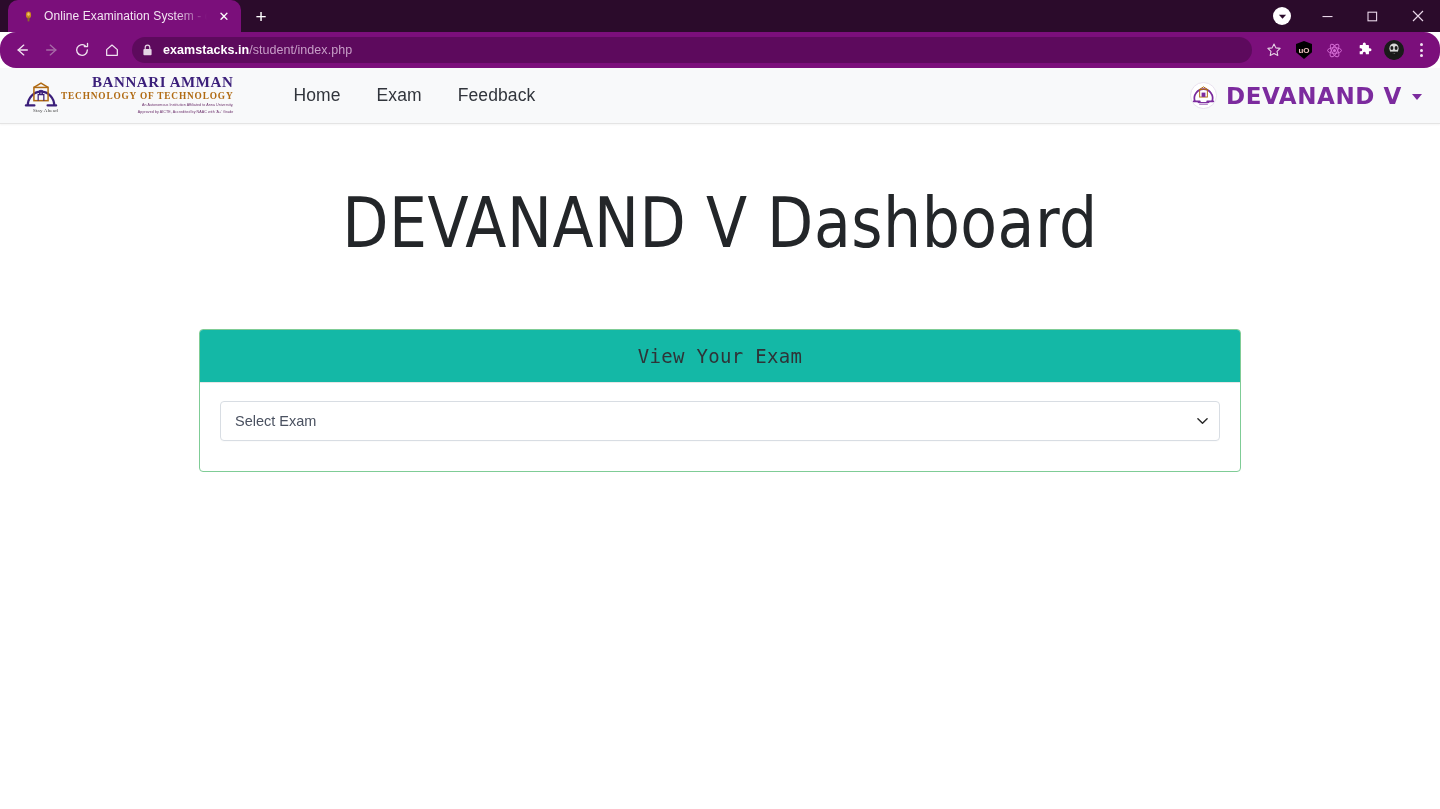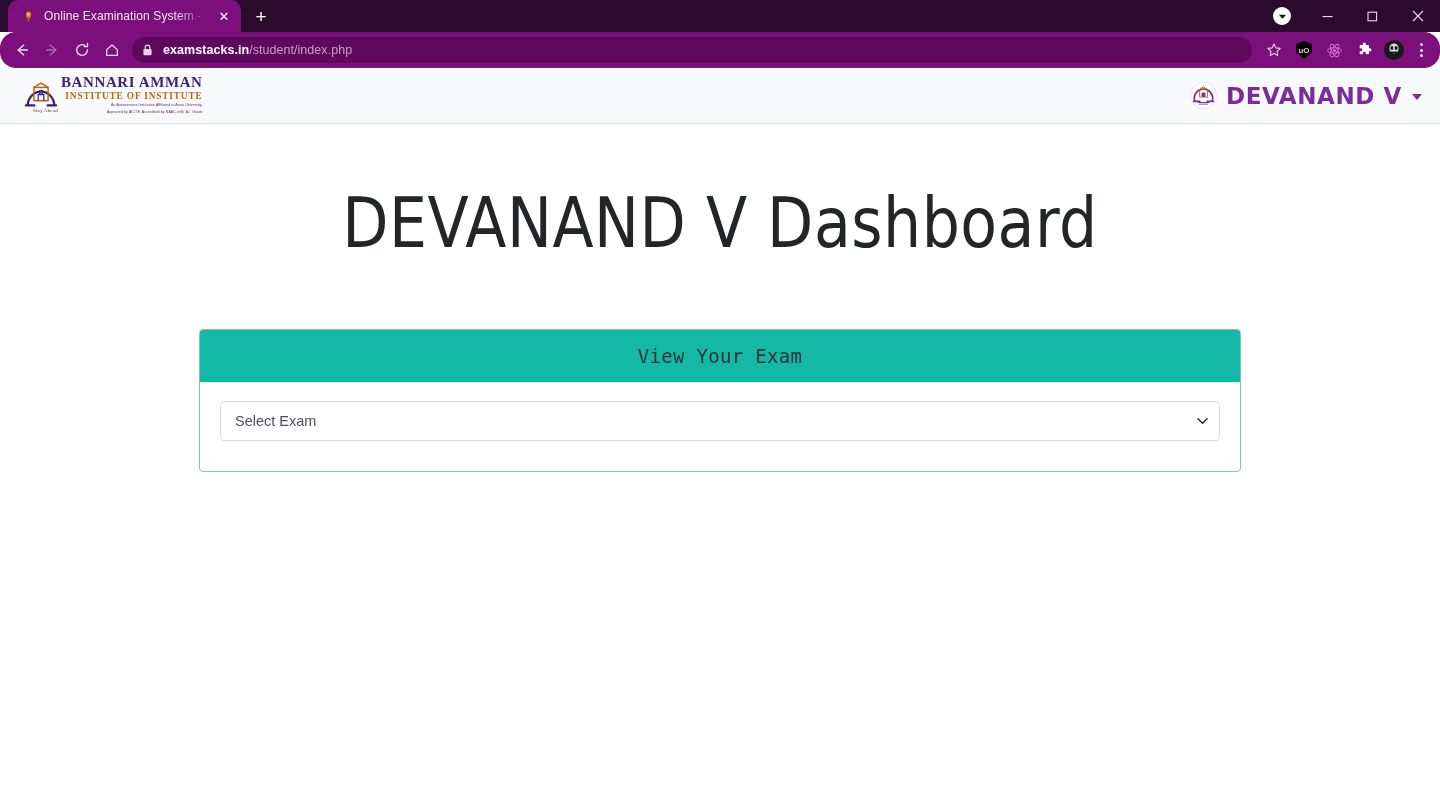--- a/index.html
+++ b/index.html
@@ -489,27 +489,32 @@
             <path d="M6 29 a12.5 13 0 1 1 28 0" fill="none" stroke="#3b1f7a" stroke-width="2.4"></path>
             <path d="M4 29 h9 M27 29 h9" stroke="#3b1f7a" stroke-width="2.4" stroke-linecap="round"></path>
             <rect x="12.5" y="10" width="15" height="14" fill="none" stroke="#b06a12" stroke-width="1.6"></rect>
             <path d="M12.5 10 L20 5.4 L27.5 10" fill="none" stroke="#b06a12" stroke-width="1.6" stroke-linejoin="round"></path>
             <path d="M17 24 v-6.5 h6 V24" fill="none" stroke="#3b1f7a" stroke-width="1.3"></path>
             <circle cx="20" cy="15" r="2" fill="none" stroke="#3b1f7a" stroke-width="1.2"></circle>
           </svg>
         </span>
         <span class="brand-text">
           <span class="brand-l1">BANNARI AMMAN</span>
-          <span class="brand-l2">INSTITUTE OF INSTITUTE</span>
+          <span class="brand-l2">TECHNOLOGY OF TECHNOLOGY</span>
           <span class="brand-l3">An Autonomous Institution Affiliated to Anna University,</span>
           <span class="brand-l3">Approved by AICTE, Accredited by NAAC with 'A+' Grade</span>
         </span>
         <span class="brand-tag">Stay Ahead</span>
       </div>
 
+      <div class="nav-links">
+        <a class="nav-link" href="#">Home</a>
+        <a class="nav-link" href="#">Exam</a>
+        <a class="nav-link" href="#">Feedback</a>
+      </div>
 
       <div class="nav-spacer"></div>
 
       <div class="user-menu">
         <span class="user-avatar">
           <svg width="25" height="25" viewBox="0 0 26 26">
             <circle cx="13" cy="13" r="12.5" fill="#ffffff"></circle>
             <path d="M4 19 a9.5 9.5 0 1 1 18 0" fill="none" stroke="#7c2b9e" stroke-width="1.8"></path>
             <path d="M2.6 19 h6.6 M16.8 19 h6.6" stroke="#7c2b9e" stroke-width="1.8" stroke-linecap="round"></path>
             <rect x="9" y="6.6" width="8" height="8" fill="none" stroke="#b06a12" stroke-width="1"></rect>

